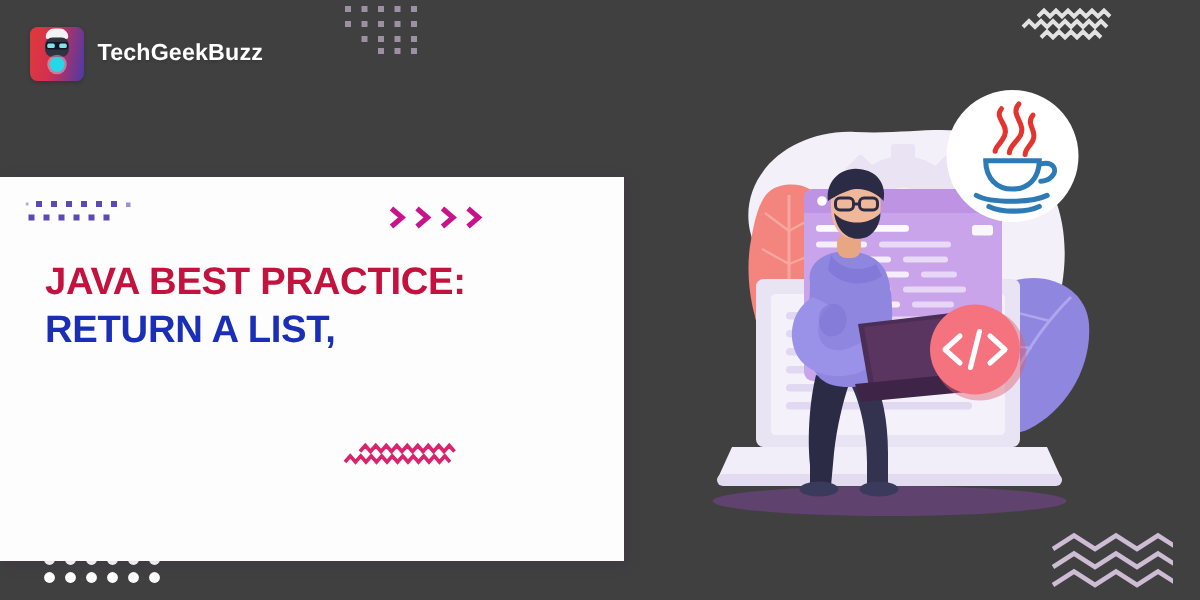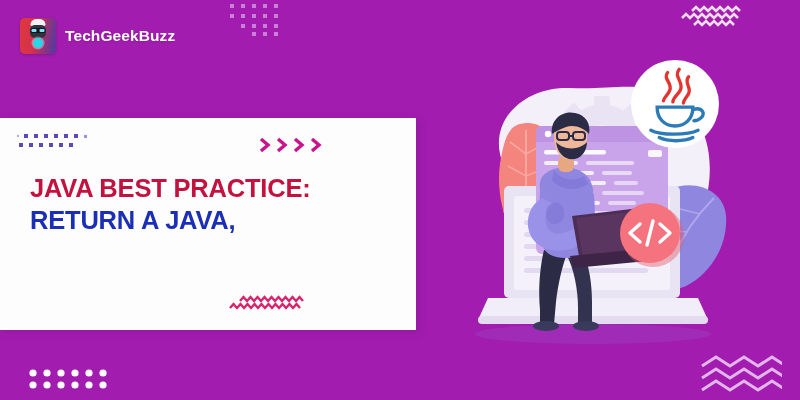--- a/index.html
+++ b/index.html
@@ -6,21 +6,21 @@
   html, body { width:800px; height:400px; }
   body {
     font-family: "Liberation Sans", sans-serif;
     background:#AC55D8;
     overflow:hidden;
     position:relative;
   }
   #banner {
     position:absolute; inset:0;
     width:800px; height:400px;
-    background:#a21caf;
+    background:#404040;
     overflow:hidden;
     padding-left:46px;
   }
 
   
   .deco { position:absolute; pointer-events:none; }
 
   #deco-dotgrid-top { left:228px; top:2px; width:56px; height:34px; opacity:.55; }
   #deco-dots-bottom-left { left:28px; top:368px; width:80px; height:22px; }
   #deco-zig-top-right { left:678px; top:4px; width:74px; height:30px; opacity:.85; }
@@ -64,21 +64,21 @@
   }
   #brand-name {
     color:#FFFFFF; font-size:15.5px; font-weight:bold;
     letter-spacing:.1px; white-space:nowrap;
     text-shadow:0 1px 2px rgba(0,0,0,.12);
   }
 
   
   #title-card {
     position:absolute; left:0; top:118px;
-    width:416px; height:212px;
+    width:416px; height:256px;
     background:#FDFDFD;
     box-shadow:2px 2px 9px rgba(60,10,90,.16);
     z-index:5;
     text-decoration:underline;
   }
   #card-dots { position:absolute; left:17px; top:16px; width:74px; height:18px; }
   #card-chevrons { position:absolute; left:258px; top:17px; width:72px; height:20px; }
   #card-zigzag { position:absolute; left:226px; top:176px; width:96px; height:18px; }
 
   #title-block {
@@ -202,21 +202,21 @@
 
     <svg id="card-zigzag" viewBox="0 0 96 18">
       <g fill="none" stroke="#D9246B" stroke-width="2.4" stroke-linejoin="miter">
         <path d="M14 7 l3.5 -4 l3.5 4 l3.5 -4 l3.5 4 l3.5 -4 l3.5 4 l3.5 -4 l3.5 4 l3.5 -4 l3.5 4 l3.5 -4 l3.5 4 l3.5 -4 l3.5 4 l3.5 -4 l3.5 4 l3.5 -4 l3.5 4"></path>
         <path d="M4 14 l3.5 -4 l3.5 4 l3.5 -4 l3.5 4 l3.5 -4 l3.5 4 l3.5 -4 l3.5 4 l3.5 -4 l3.5 4 l3.5 -4 l3.5 4 l3.5 -4 l3.5 4 l3.5 -4 l3.5 4 l3.5 -4 l3.5 4 l3.5 -4 l3.5 4"></path>
       </g>
     </svg>
 
     <div id="title-block">
       <div class="title-line" id="title-line-1">JAVA BEST PRACTICE:</div>
-      <div class="title-line" id="title-line-2">RETURN A JAVA,</div>
+      <div class="title-line" id="title-line-2">RETURN A LIST,</div>
     </div>
   </div>
 
   <svg id="illustration" viewBox="0 0 338 290">
     <defs>
       <clipPath id="winClip">
           <rect x="74" y="68" width="132" height="128" rx="6"></rect>
         </clipPath>
     </defs>
 

